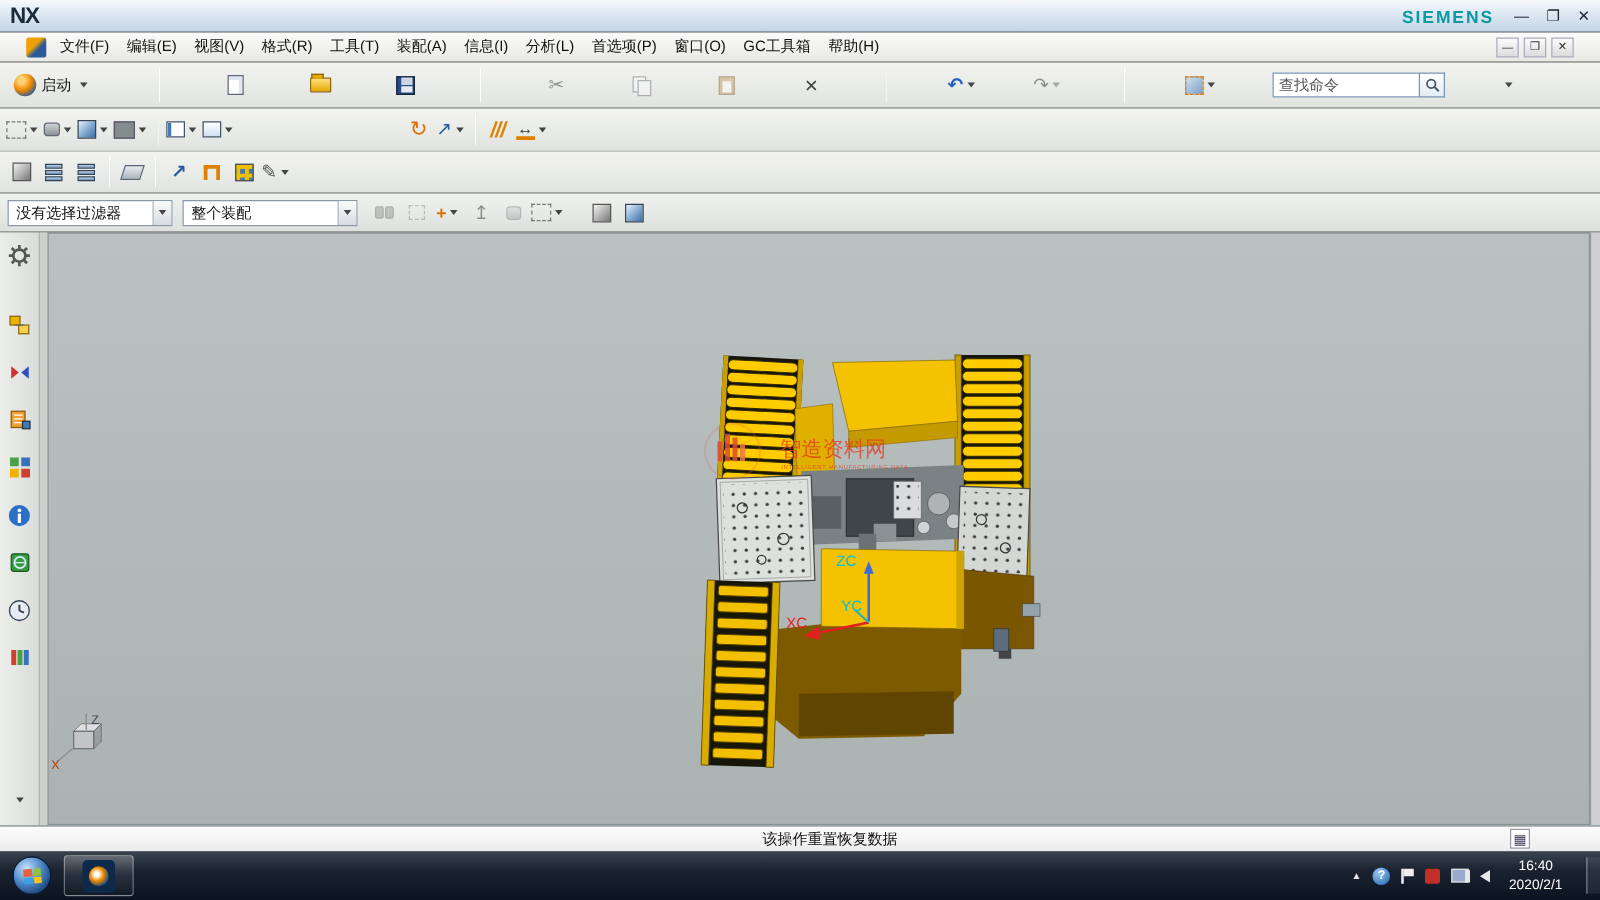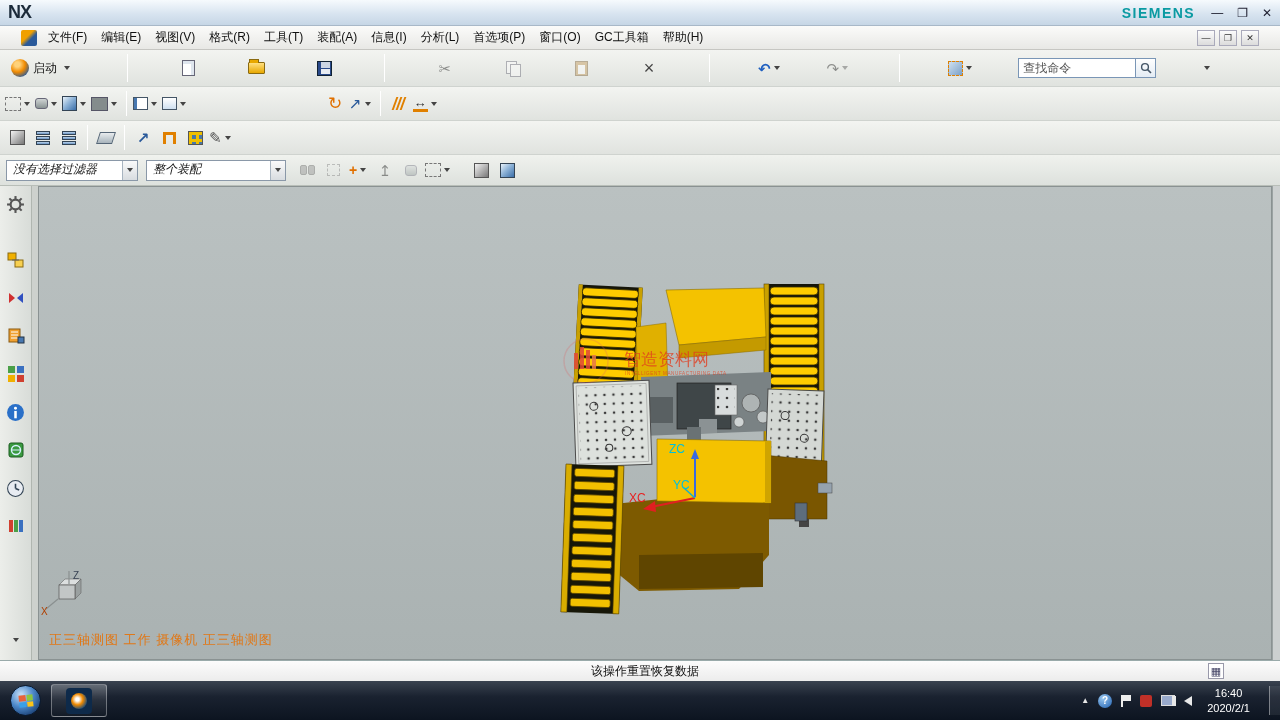--- a/index.html
+++ b/index.html
@@ -75,21 +75,21 @@
 
   
   .searchbox { display:flex; align-items:center; }
   .searchbox input { width:118px; height:20px; border:1px solid #7a96b6; padding:0 4px; font-size:12px; color:#555;
                      font-family:"Liberation Sans","DejaVu Sans",sans-serif; background:#fff; }
   .search-mag { width:20px; height:20px; border:1px solid #7a96b6; border-left:none; background:linear-gradient(#fff,#e4ecf4);
                 display:flex; align-items:center; justify-content:center; }
 
   
   .selbar { height:31px; display:flex; align-items:center; padding:0 6px; background:linear-gradient(#f0f2ee,#dde1dd); border-bottom:1px solid #b8beb8; }
-  .combo { height:21px; background:#fff; border:1px solid #8a98a8; display:flex; font-size:12px; color:#111; margin-right:8px;font-style:italic; }
+  .combo { height:21px; background:#fff; border:1px solid #8a98a8; display:flex; align-items:center; font-size:12px; color:#111; margin-right:8px; }
   .combo .val { padding:0 6px; white-space:nowrap; overflow:hidden; flex:1; }
   .combo .cbtn { width:15px; align-self:stretch; border-left:1px solid #a8b4c0; background:linear-gradient(#fafafa,#d8dce0);
                  display:flex; align-items:center; justify-content:center; }
   .combo1 { width:132px; } .combo2 { width:140px; }
 
   
   .main { height:474px; display:flex; background:#c8ccc8; }
   .resourcebar { width:32px; background:linear-gradient(90deg,#eceeea,#d8dcd8); border-right:1px solid #b0b6b0;
                  display:flex; flex-direction:column; align-items:center; padding-top:6px; }
   .rb-icon { width:24px; height:24px; display:flex; align-items:center; justify-content:center; margin-bottom:14px; }
@@ -97,21 +97,21 @@
   .rb-bottom { margin-top:auto; margin-bottom:4px; }
   .gutter { width:6px; background:#cdd1cd; }
   .viewport { flex:1; position:relative; background:linear-gradient(#bac1c1,#aab2b2); border:1px solid #8a9292; overflow:hidden; }
   .vp-strip { width:8px; background:#ccd0d0; border-left:1px solid #9aa2a2; }
   .view-label { position:absolute; left:10px; bottom:10px; color:#e07818; font-size:13px; letter-spacing:1px; }
 
   
   .statusbar { height:21px; background:linear-gradient(#fcfcfc,#ececec); border-top:1px solid #9aa; position:relative;
                display:flex; align-items:center; font-size:12px; color:#111; }
   .status-prompt { padding-left:5px; }
-  .status-msg { position:absolute; left:591px; }
+  .status-msg { position:absolute; left:610px; }
   .status-btn { position:absolute; right:56px; width:16px; height:16px; border:1px solid #99a; background:#fff;
                 display:flex; align-items:center; justify-content:center; font-size:11px; color:#446; }
 
   
   .taskbar { height:39px; background:linear-gradient(#3a4350,#1a2230 40%,#0c1420); display:flex; align-items:center; }
   .orb { width:31px; height:31px; border-radius:50%; margin:0 8px 0 10px; position:relative;
          background:radial-gradient(circle at 35% 30%, #bcd8f4 5%, #4a86c8 45%, #16396b 85%); border:1px solid #0a1a30;
          display:flex; align-items:center; justify-content:center; }
   .flag { width:14px; height:12px; display:grid; grid-template-columns:1fr 1fr; grid-template-rows:1fr 1fr; gap:1px; transform:rotate(-6deg); }
   .flag i:nth-child(1){background:#e8623a;} .flag i:nth-child(2){background:#8cc63f;}
@@ -587,21 +587,20 @@
         <polygon points="20,398 26,392 42,392 36,398" fill="#dcdfdf" stroke="#666" stroke-width="0.6"></polygon>
         <polygon points="36,398 42,392 42,406 36,412" fill="#9aa0a0" stroke="#666" stroke-width="0.6"></polygon>
         <rect x="20" y="398" width="16" height="14" fill="#c2c6c6" stroke="#555" stroke-width="0.7"></rect>
         <line x1="19" y1="412" x2="7" y2="422" stroke="#8a9090" stroke-width="1.2"></line>
         <line x1="30" y1="397" x2="30" y2="384" stroke="#8a9090" stroke-width="1.2"></line>
         <text x="34" y="392" font-size="10" fill="#3a4455">Z</text>
         <text x="2" y="428" font-size="10" fill="#b04000">X</text>
       </g>
     </svg>
 
-    <div class="view-label">正三轴测图 工作 摄像机 正三轴测图</div>
   </div>
 
   <div class="vp-strip"></div>
 </div>
 
 <div class="statusbar">
   <span class="status-msg">该操作重置恢复数据</span>
   <span class="status-btn">
       <span>▦</span>
     </span>

